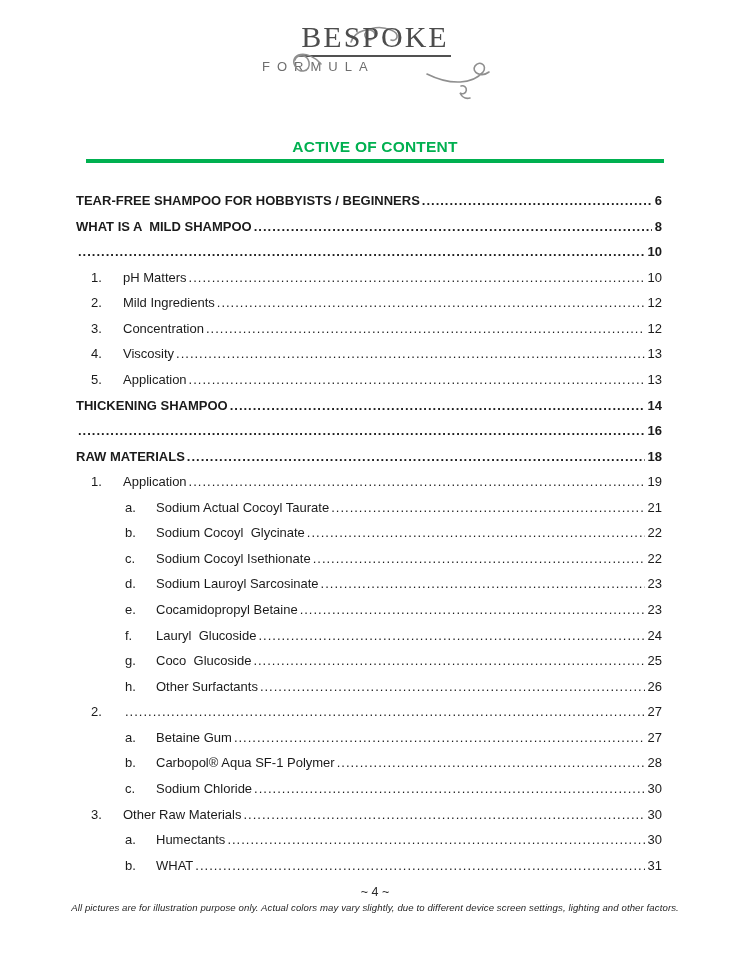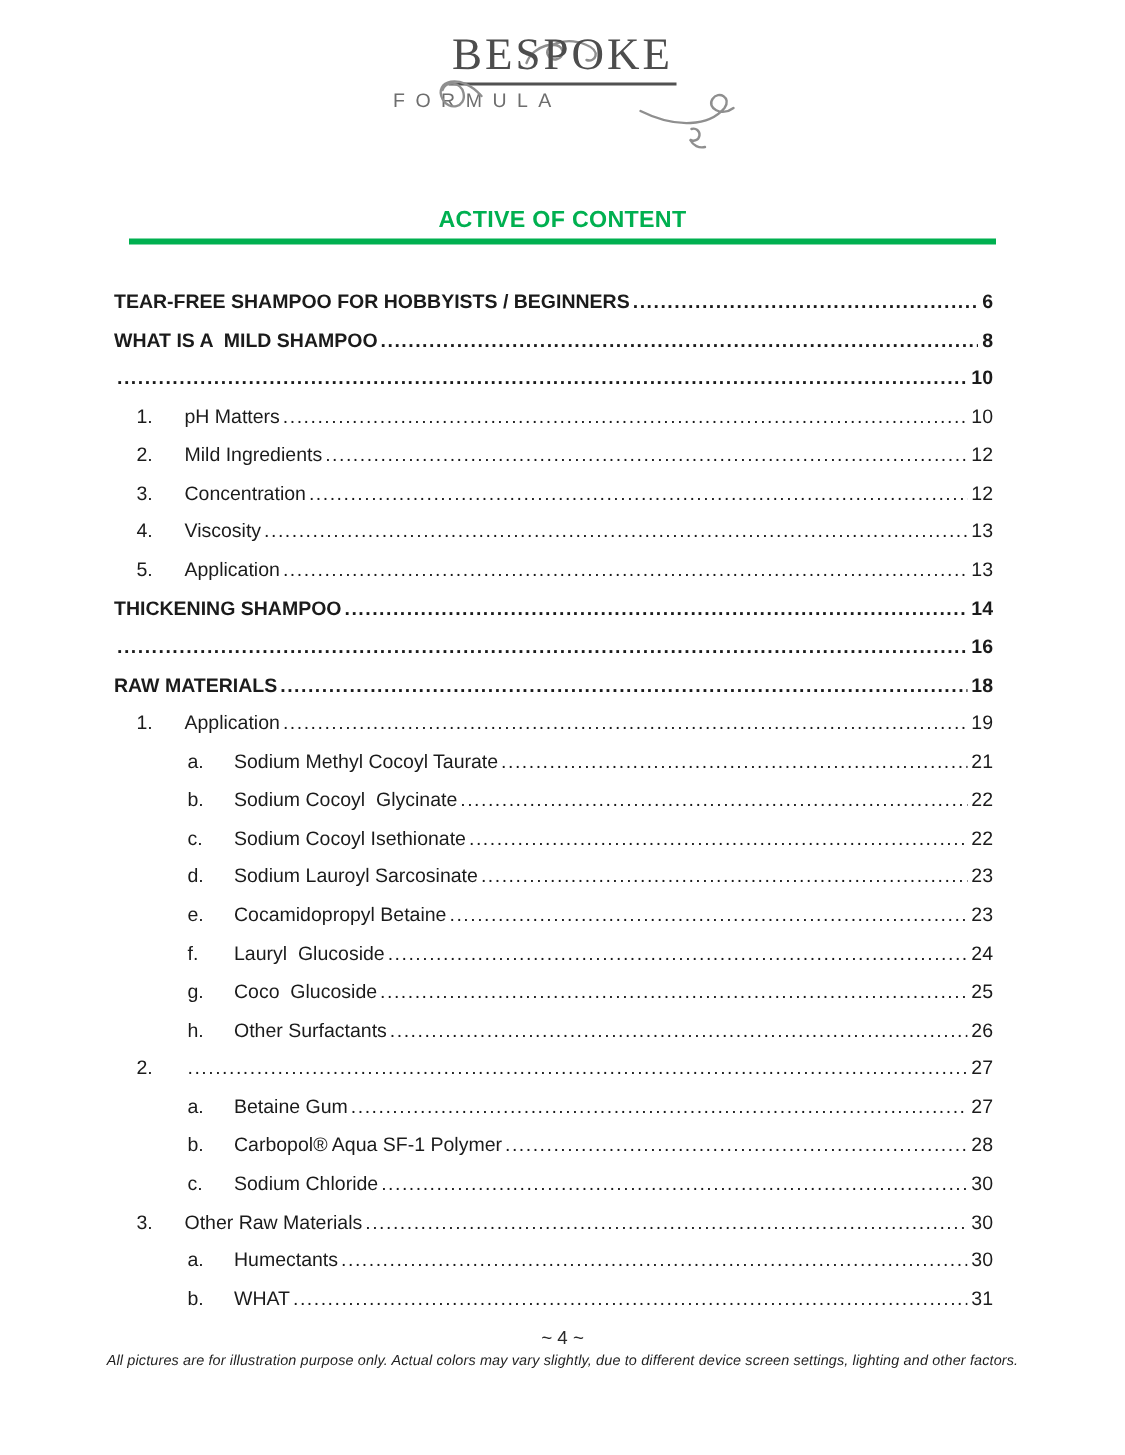--- a/index.html
+++ b/index.html
@@ -148,21 +148,21 @@
         <span class="page-no">18</span>
       </div>
       <div class="row lvl1">
         <span class="marker">1.</span>
         <span class="label">Application</span>
         <span class="leader">............................................................................................................................................................................................................................................................................................................</span>
         <span class="page-no">19</span>
       </div>
       <div class="row lvl2">
         <span class="marker">a.</span>
-        <span class="label">Sodium Methyl Cocoyl Taurate</span>
+        <span class="label">Sodium Actual Cocoyl Taurate</span>
         <span class="leader">............................................................................................................................................................................................................................................................................................................</span>
         <span class="page-no">21</span>
       </div>
       <div class="row lvl2">
         <span class="marker">b.</span>
         <span class="label">Sodium Cocoyl  Glycinate</span>
         <span class="leader">............................................................................................................................................................................................................................................................................................................</span>
         <span class="page-no">22</span>
       </div>
       <div class="row lvl2">

